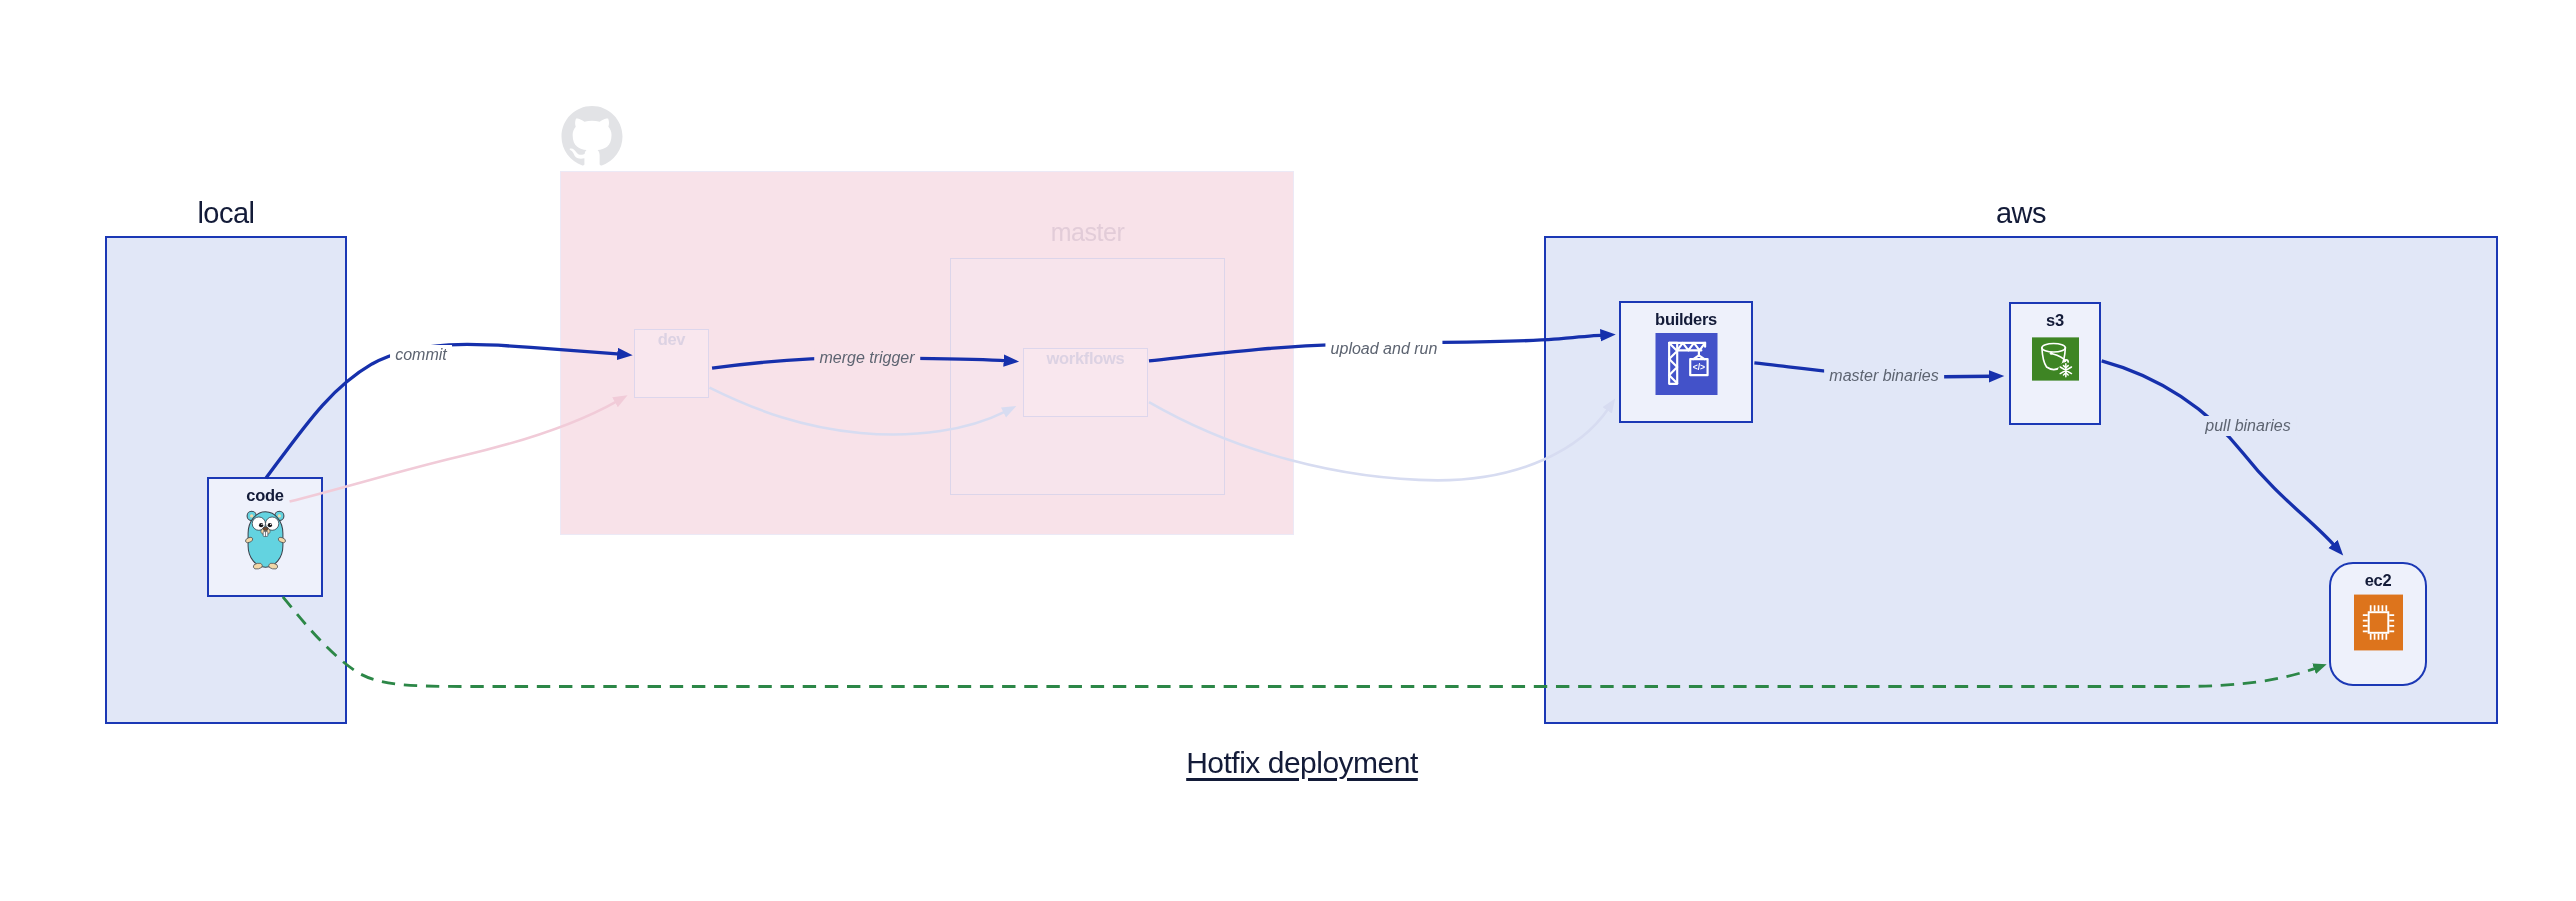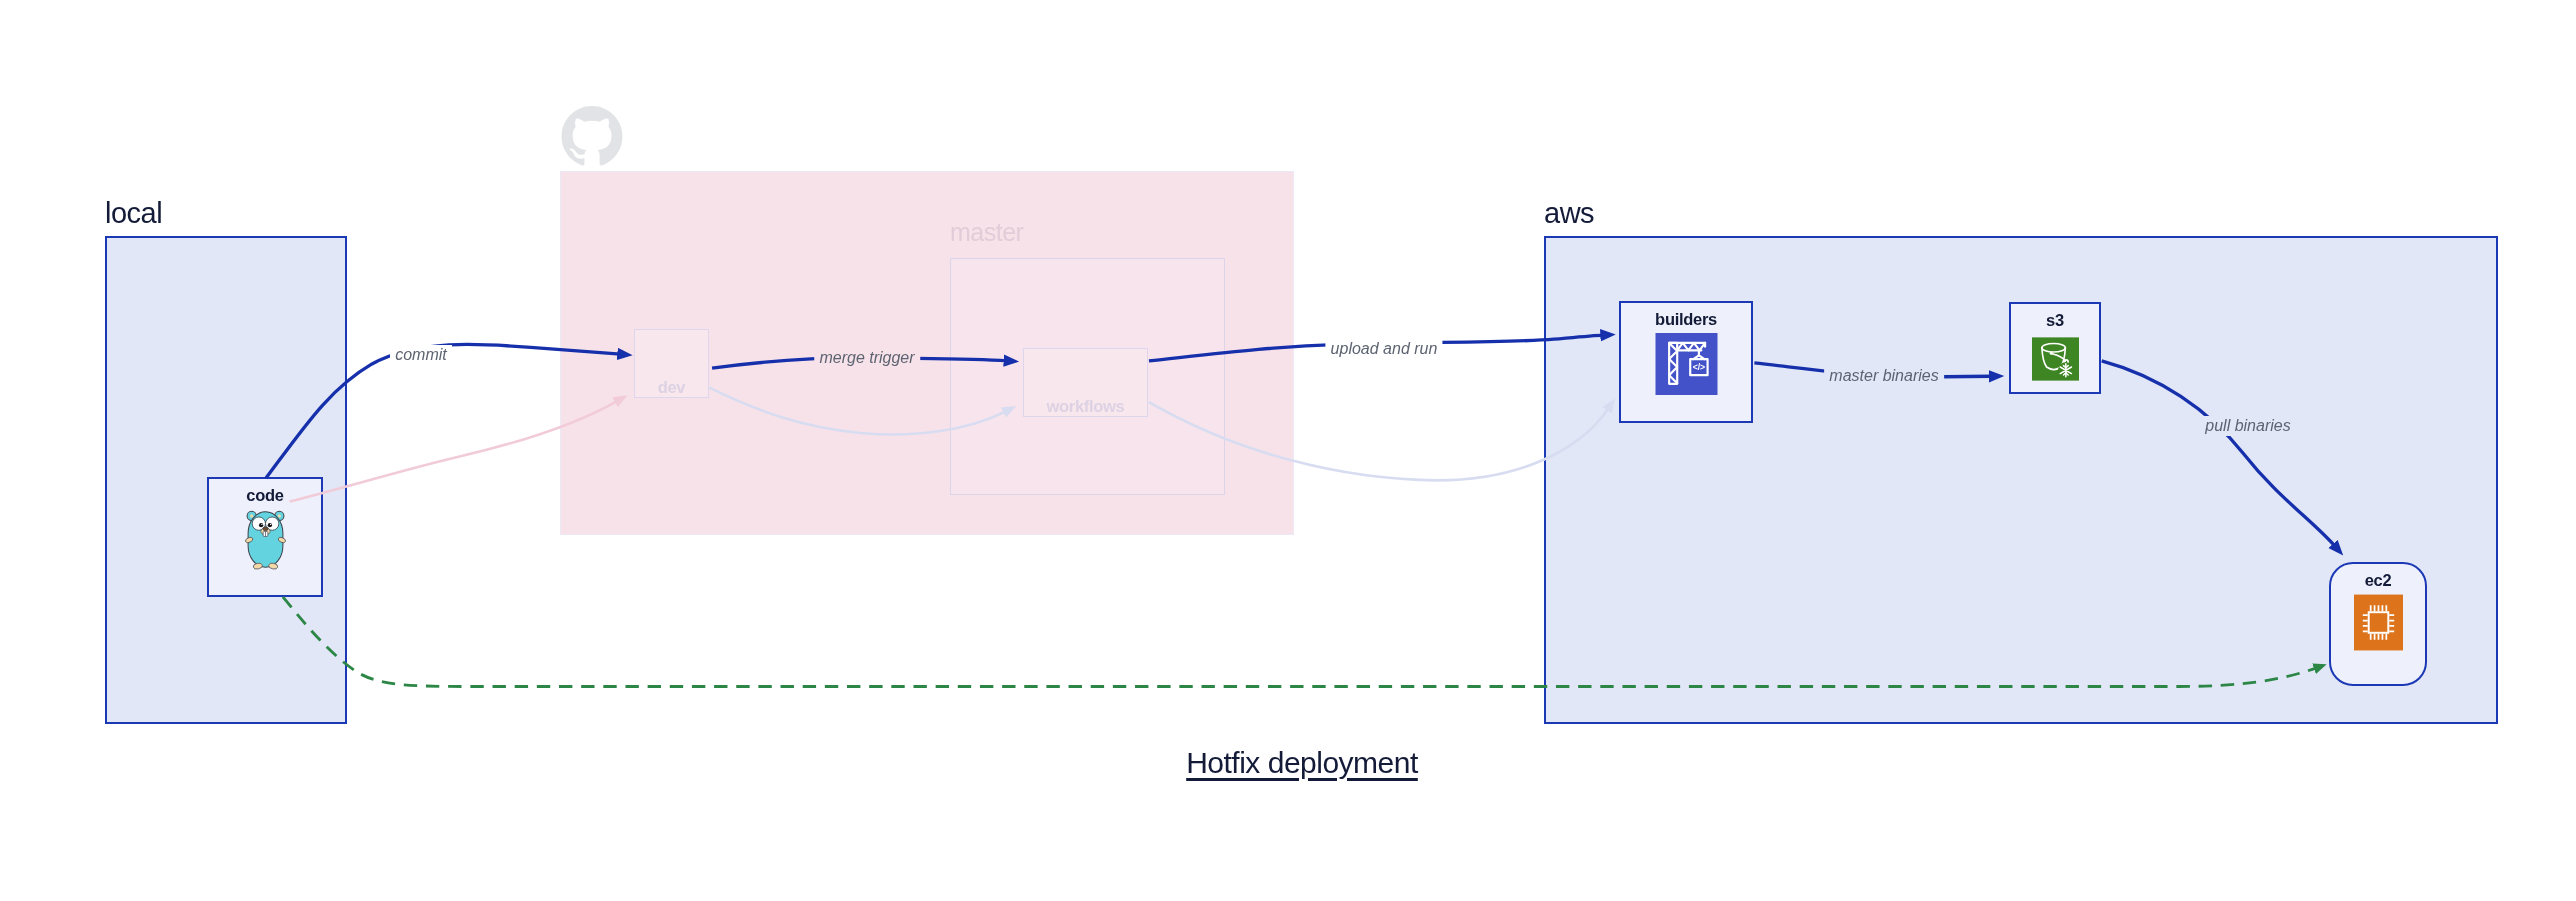--- a/index.html
+++ b/index.html
@@ -7,27 +7,27 @@
     position:relative; width:2604px; height:902px; background:#ffffff;
     font-family:"Liberation Sans", sans-serif; overflow:hidden;
   }
   .container { position:absolute; box-sizing:border-box; }
   .container.local, .container.aws {
     background:var(--container-fill-blue); border:2.1px solid var(--box-border-blue);
   }
   .container.github { background:var(--github-fill); border:1.5px solid #ece9f6; }
   .container.master { background:var(--master-fill); border:1.5px solid var(--master-border); }
 
-  .group-label { position:absolute; font-size:29px; color:var(--dark-navy); letter-spacing:-0.5px; }
+  .group-label { position:absolute; text-align:center; font-size:29px; color:var(--dark-navy); letter-spacing:-0.5px; }
   .group-label.github-label { text-align:right; font-size:27px; color:var(--github-text); }
   .group-label.master-label { font-size:25px; color:var(--master-text); }
 
   .node { position:absolute; box-sizing:border-box; display:flex; flex-direction:column; align-items:center; }
   .node.solid { background:var(--node-fill); border:2.6px solid var(--box-border-blue); }
-  .node.faded { background:var(--faded-node-fill); border:1.5px solid var(--faded-node-border); justify-content:flex-end; }
+  .node.faded { background:var(--faded-node-fill); border:1.5px solid var(--faded-node-border); justify-content:flex-start; }
   .node-label { font-size:16.5px; font-weight:bold; color:var(--dark-navy); letter-spacing:-0.3px; }
   .node.solid .node-label { margin-top:7.2px; }
   .node.faded .node-label { color:var(--faded-text); font-size:16.5px; }
   .node-icon { margin-top:4.1px; }
 
   .edges { position:absolute; left:0; top:0; width:2604px; height:902px; pointer-events:none; }
   .edge { fill:none; }
   .edge.blue  { stroke:var(--edge-blue); stroke-width:6.5; }
   .edge.green { stroke:var(--green); stroke-width:5.5; stroke-dasharray:26 17; }
   .edge.ghost-pink { stroke:var(--ghost-pink); stroke-width:5; }
@@ -121,21 +121,21 @@
         <path d="M35 28 L44 16 L53 28 L62 16 L71 28 L80 16"></path>
         <path d="M80 16 V22"></path>
         <path d="M70 28 V36"></path>
         <path d="M61 42 L70 36 L79 42"></path>
         <rect x="56" y="42" width="28" height="26"></rect>
       </g>
       <text x="70" y="60" text-anchor="middle" fill="#ffffff" font-family="Liberation Sans, sans-serif" font-weight="bold" font-size="14">&lt;/&gt;</text>
     </svg>
   </div>
 
-  <div class="node solid" style="left:2009px; top:302px; width:92px; height:92px;">
+  <div class="node solid" style="left:2009px; top:302px; width:92px; height:123px;">
     <div class="node-label">s3</div>
     <svg class="node-icon" style="margin-top:7.2px" width="47" height="44" viewBox="0 0 100 92">
       <rect width="100" height="92" style="fill:var(--s3-green)"></rect>
       <g stroke="#ffffff" stroke-width="3.5" fill="none" stroke-linecap="round">
         <ellipse cx="46" cy="22" rx="25" ry="9"></ellipse>
         <path d="M21 22 C22 40 26 56 31 63 C41 70 52 70 61 63 C66 56 70 40 71 22"></path>
         <path d="M43 35 C58 39 68 45 71 51"></path>
         <circle cx="72.5" cy="52.5" r="4.5"></circle>
       </g>
       <circle cx="41" cy="34" r="3.2" fill="#ffffff"></circle>

